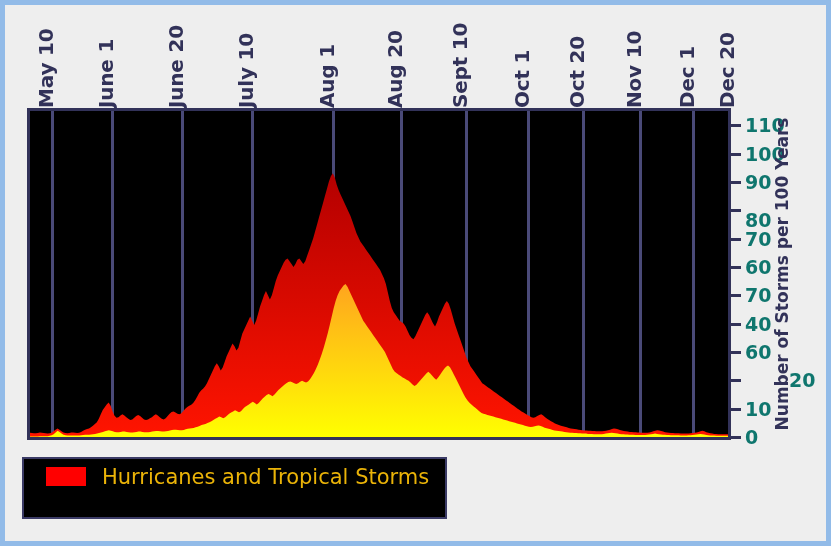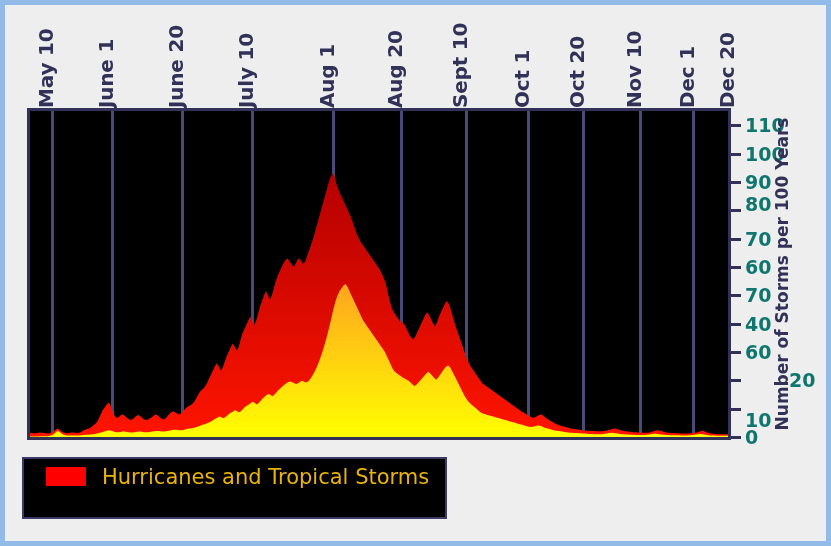--- a/index.html
+++ b/index.html
@@ -139,35 +139,35 @@
             <path d="M 0 326.00 L 0.00 325.43 L 1.97 325.43 L 3.94 325.43 L 5.92 325.43 L 7.89 325.43 L 9.86 325.15 L 11.83 325.15 L 13.80 325.15 L 15.77 325.15 L 17.75 325.15 L 19.72 324.87 L 21.69 324.30 L 23.66 323.17 L 25.63 321.46 L 27.60 319.76 L 29.58 320.90 L 31.55 322.60 L 33.52 323.73 L 35.49 324.30 L 37.46 324.58 L 39.44 324.58 L 41.41 324.58 L 43.38 324.58 L 45.35 324.58 L 47.32 324.58 L 49.29 324.58 L 51.27 324.30 L 53.24 324.02 L 55.21 323.73 L 57.18 323.73 L 59.15 323.73 L 61.12 323.45 L 63.10 323.17 L 65.07 322.88 L 67.04 322.60 L 69.01 322.03 L 70.98 321.46 L 72.95 320.90 L 74.93 320.33 L 76.90 319.76 L 78.87 319.20 L 80.84 319.76 L 82.81 320.33 L 84.79 320.90 L 86.76 321.18 L 88.73 321.18 L 90.70 320.90 L 92.67 320.61 L 94.64 320.61 L 96.62 320.90 L 98.59 321.18 L 100.56 321.46 L 102.53 321.46 L 104.50 321.18 L 106.47 320.90 L 108.45 320.61 L 110.42 320.61 L 112.39 320.90 L 114.36 321.18 L 116.33 321.18 L 118.31 321.18 L 120.28 320.90 L 122.25 320.61 L 124.22 320.33 L 126.19 320.05 L 128.16 320.05 L 130.14 320.33 L 132.11 320.61 L 134.08 320.61 L 136.05 320.33 L 138.02 320.05 L 139.99 319.48 L 141.97 318.91 L 143.94 318.63 L 145.91 318.63 L 147.88 318.91 L 149.85 319.20 L 151.82 319.20 L 153.80 318.91 L 155.77 318.35 L 157.74 317.78 L 159.71 317.50 L 161.68 317.21 L 163.66 316.93 L 165.63 316.36 L 167.60 315.79 L 169.57 314.94 L 171.54 314.09 L 173.51 313.53 L 175.49 312.96 L 177.46 312.11 L 179.43 311.26 L 181.40 310.13 L 183.37 308.99 L 185.34 307.86 L 187.32 306.72 L 189.29 305.59 L 191.26 306.16 L 193.23 307.29 L 195.20 306.16 L 197.18 304.46 L 199.15 302.75 L 201.12 301.62 L 203.09 300.49 L 205.06 299.35 L 207.03 300.20 L 209.01 301.34 L 210.98 300.20 L 212.95 297.94 L 214.92 295.95 L 216.89 294.82 L 218.86 293.40 L 220.84 291.98 L 222.81 290.85 L 224.78 291.98 L 226.75 293.40 L 228.72 291.98 L 230.69 289.71 L 232.67 287.45 L 234.64 285.75 L 236.61 284.05 L 238.58 282.91 L 240.55 284.05 L 242.53 285.18 L 244.50 283.48 L 246.47 281.21 L 248.44 278.94 L 250.41 277.24 L 252.38 275.54 L 254.36 273.84 L 256.33 272.14 L 258.30 271.01 L 260.27 270.44 L 262.24 271.29 L 264.21 272.14 L 266.19 272.99 L 268.16 272.14 L 270.13 270.72 L 272.10 269.87 L 274.07 270.72 L 276.05 271.57 L 278.02 270.44 L 279.99 268.17 L 281.96 265.34 L 283.93 261.93 L 285.90 257.97 L 287.88 253.43 L 289.85 248.33 L 291.82 242.66 L 293.79 236.42 L 295.76 229.62 L 297.73 222.25 L 299.71 214.31 L 301.68 205.81 L 303.65 197.30 L 305.62 189.93 L 307.59 184.26 L 309.56 180.01 L 311.54 177.17 L 313.51 174.62 L 315.48 172.92 L 317.45 175.76 L 319.42 180.01 L 321.40 184.26 L 323.37 188.51 L 325.34 192.77 L 327.31 197.02 L 329.28 201.27 L 331.25 205.52 L 333.23 209.77 L 335.20 212.61 L 337.17 215.44 L 339.14 218.28 L 341.11 221.11 L 343.08 223.95 L 345.06 226.78 L 347.03 229.62 L 349.00 232.45 L 350.97 235.29 L 352.94 238.12 L 354.92 240.96 L 356.89 245.21 L 358.86 249.46 L 360.83 253.71 L 362.80 257.97 L 364.77 260.80 L 366.75 262.22 L 368.72 263.63 L 370.69 265.05 L 372.66 266.47 L 374.63 267.60 L 376.60 268.74 L 378.58 269.87 L 380.55 271.57 L 382.52 273.56 L 384.49 274.97 L 386.46 273.84 L 388.44 271.57 L 390.41 269.30 L 392.38 267.04 L 394.35 264.77 L 396.32 262.50 L 398.29 260.80 L 400.27 262.50 L 402.24 264.77 L 404.21 267.04 L 406.18 268.74 L 408.15 266.47 L 410.12 263.63 L 412.10 260.80 L 414.07 257.97 L 416.04 255.70 L 418.01 254.56 L 419.98 256.26 L 421.95 259.67 L 423.93 263.63 L 425.90 267.60 L 427.87 271.57 L 429.84 275.54 L 431.81 279.51 L 433.79 283.48 L 435.76 286.88 L 437.73 289.71 L 439.70 291.98 L 441.67 293.68 L 443.64 295.38 L 445.62 297.09 L 447.59 298.79 L 449.56 300.49 L 451.53 301.90 L 453.50 302.75 L 455.47 303.32 L 457.45 303.89 L 459.42 304.46 L 461.39 305.02 L 463.36 305.59 L 465.33 306.16 L 467.31 306.72 L 469.28 307.29 L 471.25 307.86 L 473.22 308.42 L 475.19 308.99 L 477.16 309.56 L 479.14 310.13 L 481.11 310.69 L 483.08 311.26 L 485.05 311.83 L 487.02 312.39 L 488.99 312.96 L 490.97 313.53 L 492.94 314.09 L 494.91 314.66 L 496.88 315.23 L 498.85 315.79 L 500.82 316.08 L 502.80 315.79 L 504.77 315.23 L 506.74 314.66 L 508.71 314.38 L 510.68 314.94 L 512.66 315.79 L 514.63 316.65 L 516.60 317.21 L 518.57 317.78 L 520.54 318.35 L 522.51 318.91 L 524.49 319.48 L 526.46 319.76 L 528.43 320.05 L 530.40 320.33 L 532.37 320.61 L 534.34 320.90 L 536.32 321.18 L 538.29 321.46 L 540.26 321.75 L 542.23 321.75 L 544.20 322.03 L 546.18 322.03 L 548.15 322.31 L 550.12 322.31 L 552.09 322.60 L 554.06 322.60 L 556.03 322.60 L 558.01 322.88 L 559.98 322.88 L 561.95 322.88 L 563.92 323.17 L 565.89 323.17 L 567.86 323.17 L 569.84 323.17 L 571.81 323.17 L 573.78 322.88 L 575.75 322.60 L 577.72 322.31 L 579.69 322.03 L 581.67 321.75 L 583.64 322.03 L 585.61 322.31 L 587.58 322.60 L 589.55 322.88 L 591.53 323.17 L 593.50 323.17 L 595.47 323.45 L 597.44 323.45 L 599.41 323.73 L 601.38 323.73 L 603.36 323.73 L 605.33 324.02 L 607.30 324.02 L 609.27 324.02 L 611.24 324.02 L 613.21 324.02 L 615.19 324.02 L 617.16 323.73 L 619.13 323.45 L 621.10 323.17 L 623.07 322.88 L 625.05 322.60 L 627.02 322.88 L 628.99 323.17 L 630.96 323.45 L 632.93 323.73 L 634.90 323.73 L 636.88 324.02 L 638.85 324.02 L 640.82 324.30 L 642.79 324.30 L 644.76 324.30 L 646.73 324.30 L 648.71 324.30 L 650.68 324.58 L 652.65 324.58 L 654.62 324.58 L 656.59 324.58 L 658.56 324.30 L 660.54 324.30 L 662.51 324.02 L 664.48 323.73 L 666.45 323.45 L 668.42 323.17 L 670.40 322.88 L 672.37 323.17 L 674.34 323.45 L 676.31 324.02 L 678.28 324.30 L 680.25 324.58 L 682.23 324.58 L 684.20 324.58 L 686.17 324.87 L 688.14 324.87 L 690.11 324.87 L 692.08 324.87 L 694.06 324.87 L 696.03 324.87 L 698.00 324.87 L 698.00 326.00 Z" fill="url(#gHurr)"></path>
           </svg>
         </div>
     </div>
   </div>
 
   <div id="yaxis">
       <div class="ytick" style="top: 328px;"></div>
       <div class="ylabel" style="top: 329px;">0</div>
       <div class="ytick" style="top: 299.652px;"></div>
-      <div class="ylabel" style="top: 312px; text-align: right;">10</div>
+      <div class="ylabel" style="top: 301px; text-align: right;">10</div>
       <div class="ytick" style="top: 271.304px;"></div>
       <div class="ylabel" style="top: 272.304px; margin-left: 44px;">20</div>
       <div class="ytick" style="top: 242.957px;"></div>
       <div class="ylabel" style="top: 243.957px;">60</div>
       <div class="ytick" style="top: 214.609px;"></div>
       <div class="ylabel" style="top: 215.609px;">40</div>
       <div class="ytick" style="top: 186.261px;"></div>
       <div class="ylabel" style="top: 187.261px;">70</div>
       <div class="ytick" style="top: 157.913px;"></div>
       <div class="ylabel" style="top: 158.913px;">60</div>
       <div class="ytick" style="top: 129.565px;"></div>
       <div class="ylabel" style="top: 130.565px;">70</div>
       <div class="ytick" style="top: 101.217px;"></div>
-      <div class="ylabel" style="top: 96px;">80</div>
+      <div class="ylabel" style="top: 112px;">80</div>
       <div class="ytick" style="top: 72.8696px;"></div>
       <div class="ylabel" style="top: 73.8696px;">90</div>
       <div class="ytick" style="top: 44.5217px;"></div>
       <div class="ylabel" style="top: 45.5217px;">100</div>
       <div class="ytick" style="top: 16.1739px;"></div>
       <div class="ylabel" style="top: 17.1739px;">110</div>
     </div>
   <div id="yaxis-title">
     <span>Number of Storms per 100 Years</span>
   </div>

